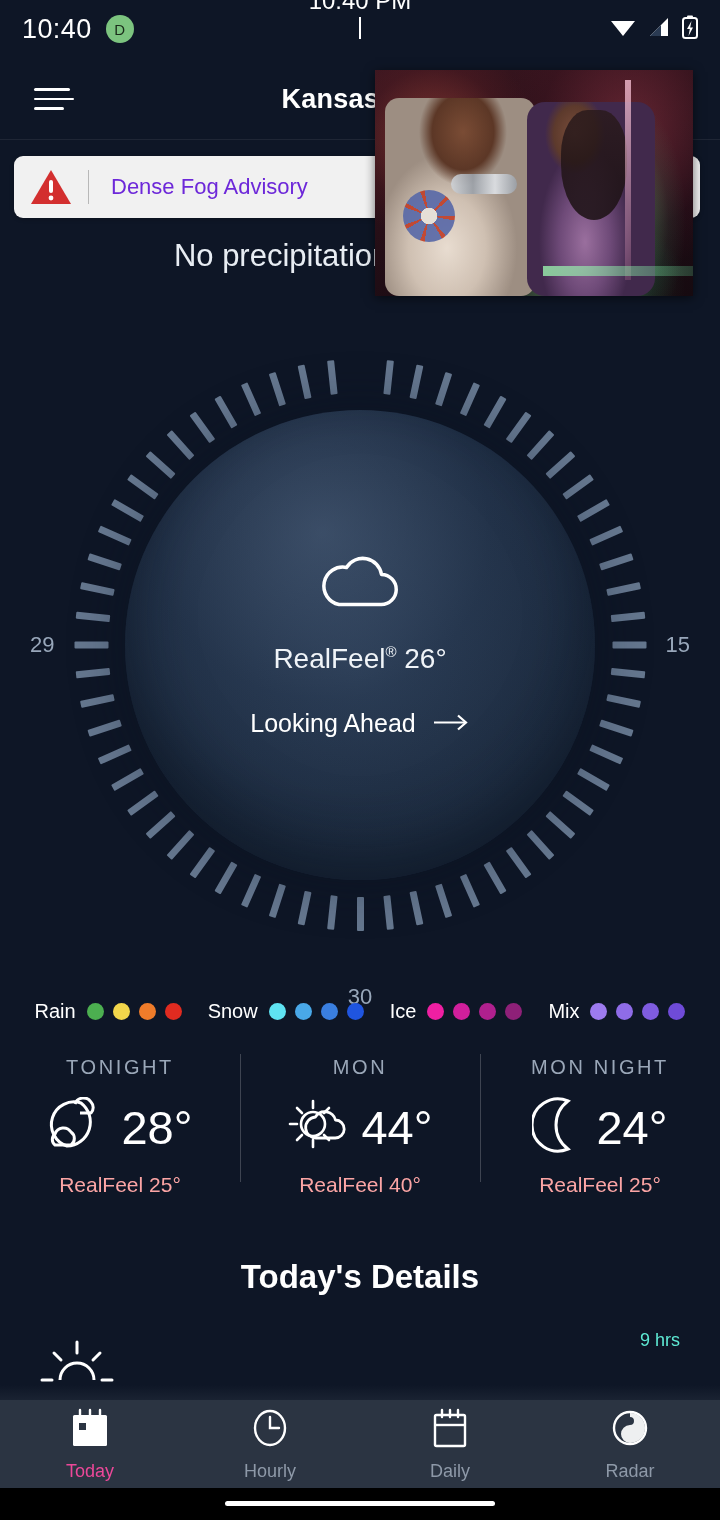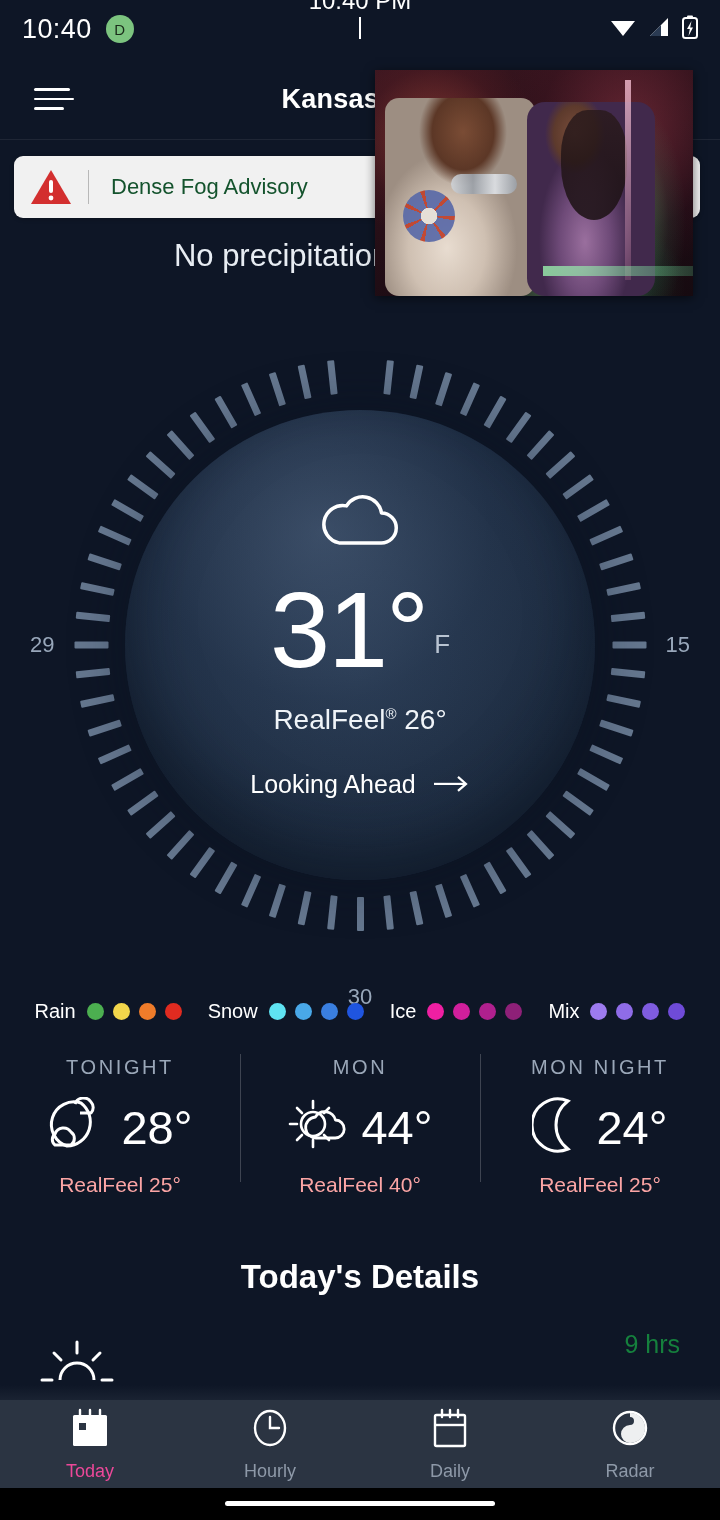--- a/index.html
+++ b/index.html
@@ -69,21 +69,21 @@
 
   
   .alert {
     position:absolute; top:156px; left:14px; width:686px; height:62px;
     background:#f1f1f1; border-radius:9px;
     display:flex; align-items:center;
     box-shadow:0 1px 4px rgba(0,0,0,0.25);
   }
   .alert-icon { width:74px; display:flex; align-items:center; justify-content:center; }
   .alert-divider { width:1px; height:34px; background:#b8b8b8; }
-  .alert-text { margin-left:22px; font-size:22px; color:#14532d; }
+  .alert-text { margin-left:22px; font-size:22px; color:#6d28d9; }
 
   
   .precip-head {
     position:absolute; top:238px; left:0; width:720px;
     text-align:center; font-size:31px; color:#e8edf3; font-weight:400;
   }
 
   
   .dial-wrap {
     position:absolute; left:50%; top:645px; transform:translate(-50%,-50%);
@@ -180,21 +180,21 @@
     font-size:33px; font-weight:700; color:#ffffff;
   }
   .details-row {
     position:absolute; top:1330px; left:0; width:720px; height:70px; display:flex;
   }
   .det-col { flex:1; position:relative; display:flex; align-items:flex-start; padding:0 40px; }
   .det-col + .det-col::before {
     content:""; position:absolute; left:0; top:4px; bottom:-10px; width:1px;
     background:rgba(255,255,255,0.22);
   }
-  .det-val { margin-left:auto; font-size:25px; color:#15803d; }
+  .det-val { margin-left:auto; font-size:18px; color:#5eead4; }
 
   
   .bottom-fade {
     position:absolute; left:0; top:1385px; width:720px; height:20px;
     background:linear-gradient(180deg, rgba(14,22,38,0) 0%, rgba(38,47,62,0.65) 100%);
   }
   .bottomnav {
     position:absolute; left:0; top:1400px; width:720px; height:88px;
     background:#2b3442; display:flex;
   }
@@ -398,24 +398,20 @@
     <div class="dial-scale-left">29</div>
     <div class="dial-scale-right">15</div>
     <div class="dial-scale-bottom">30</div>
 
     <div class="dial-center">
       <div class="wx-icon">
         <svg width="86" height="58" viewBox="0 0 86 58">
           <path d="M22 52 h42 a15 15 0 0 0 0.5 -30 a19 19 0 0 0 -35 -7 a14 14 0 0 0 -7.5 37 z" fill="none" stroke="#ffffff" stroke-width="3.5" stroke-linejoin="round"></path>
         </svg>
       </div>
-      <div class="temp-row">
-        <span class="temp-big">31°</span>
-        <span class="temp-unit">F</span>
-      </div>
       <div class="realfeel">
         <span>RealFeel</span><sup>®</sup>
         <span>26°</span>
       </div>
       <div class="looking">
         <span>Looking Ahead</span>
         <span>
           <svg width="36" height="18" viewBox="0 0 36 18">
             <line x1="0" y1="9" x2="31" y2="9" stroke="#ffffff" stroke-width="2.2"></line>
             <polyline points="24,2 32,9 24,16" fill="none" stroke="#ffffff" stroke-width="2.2"></polyline>

